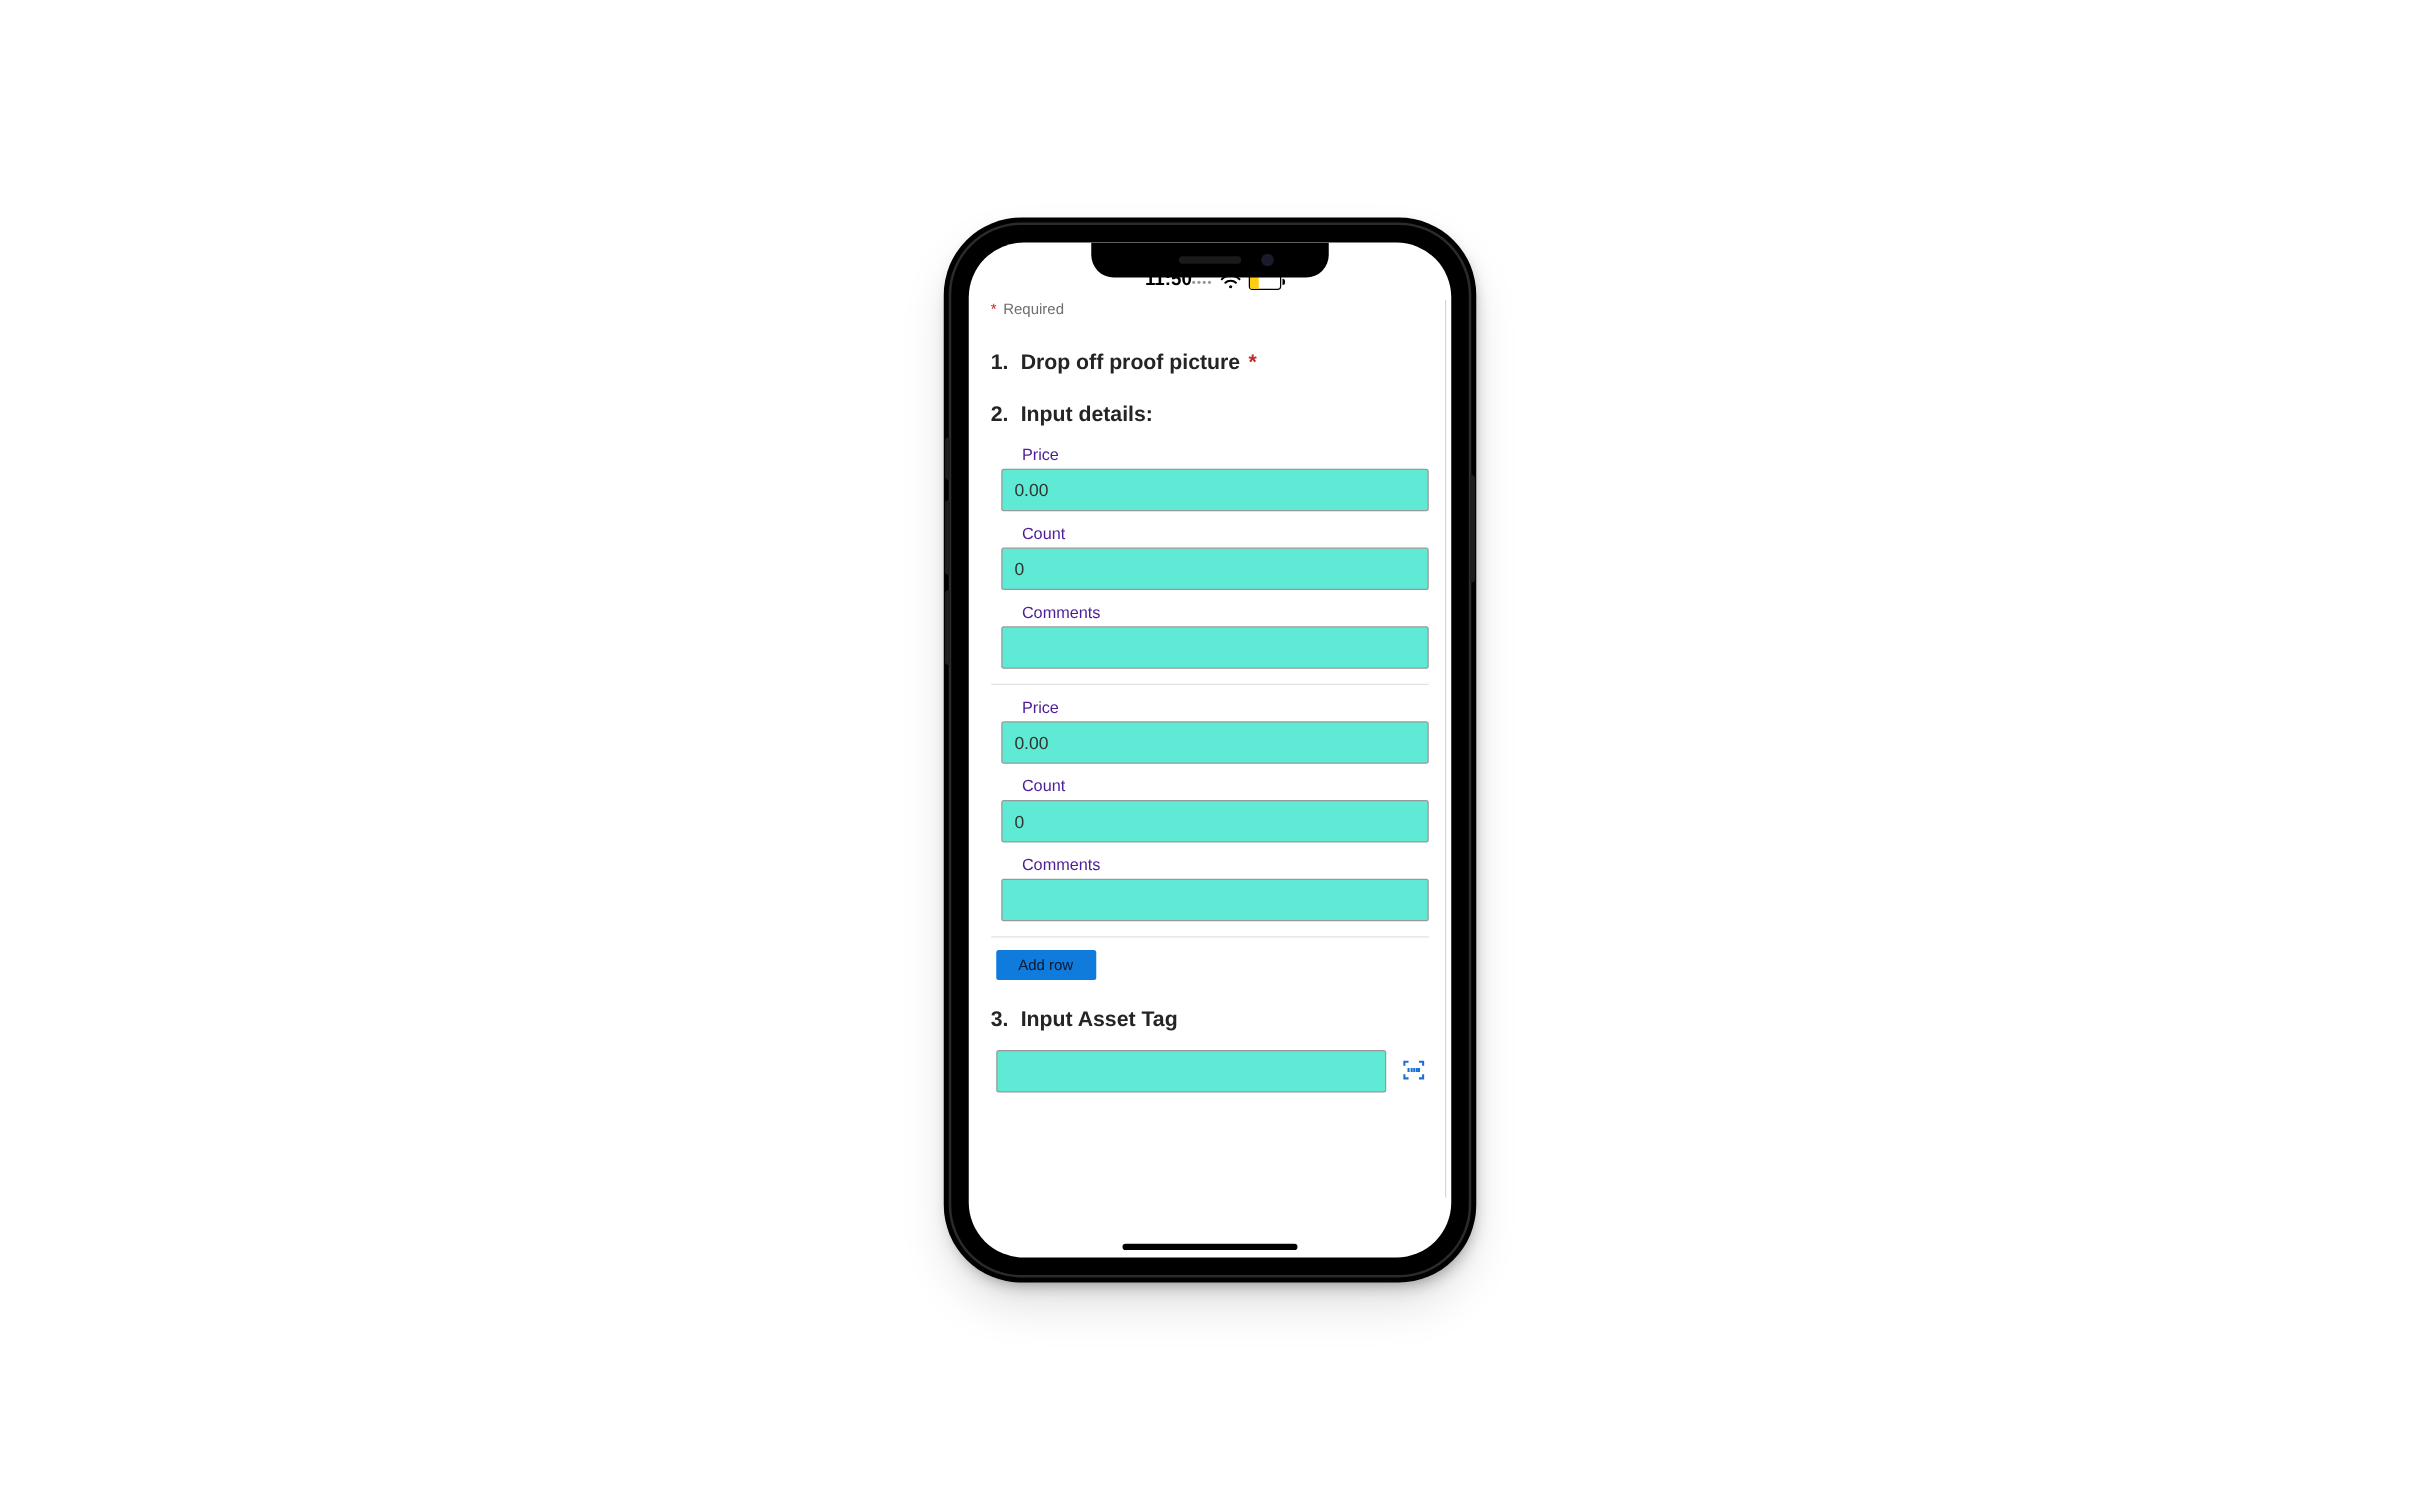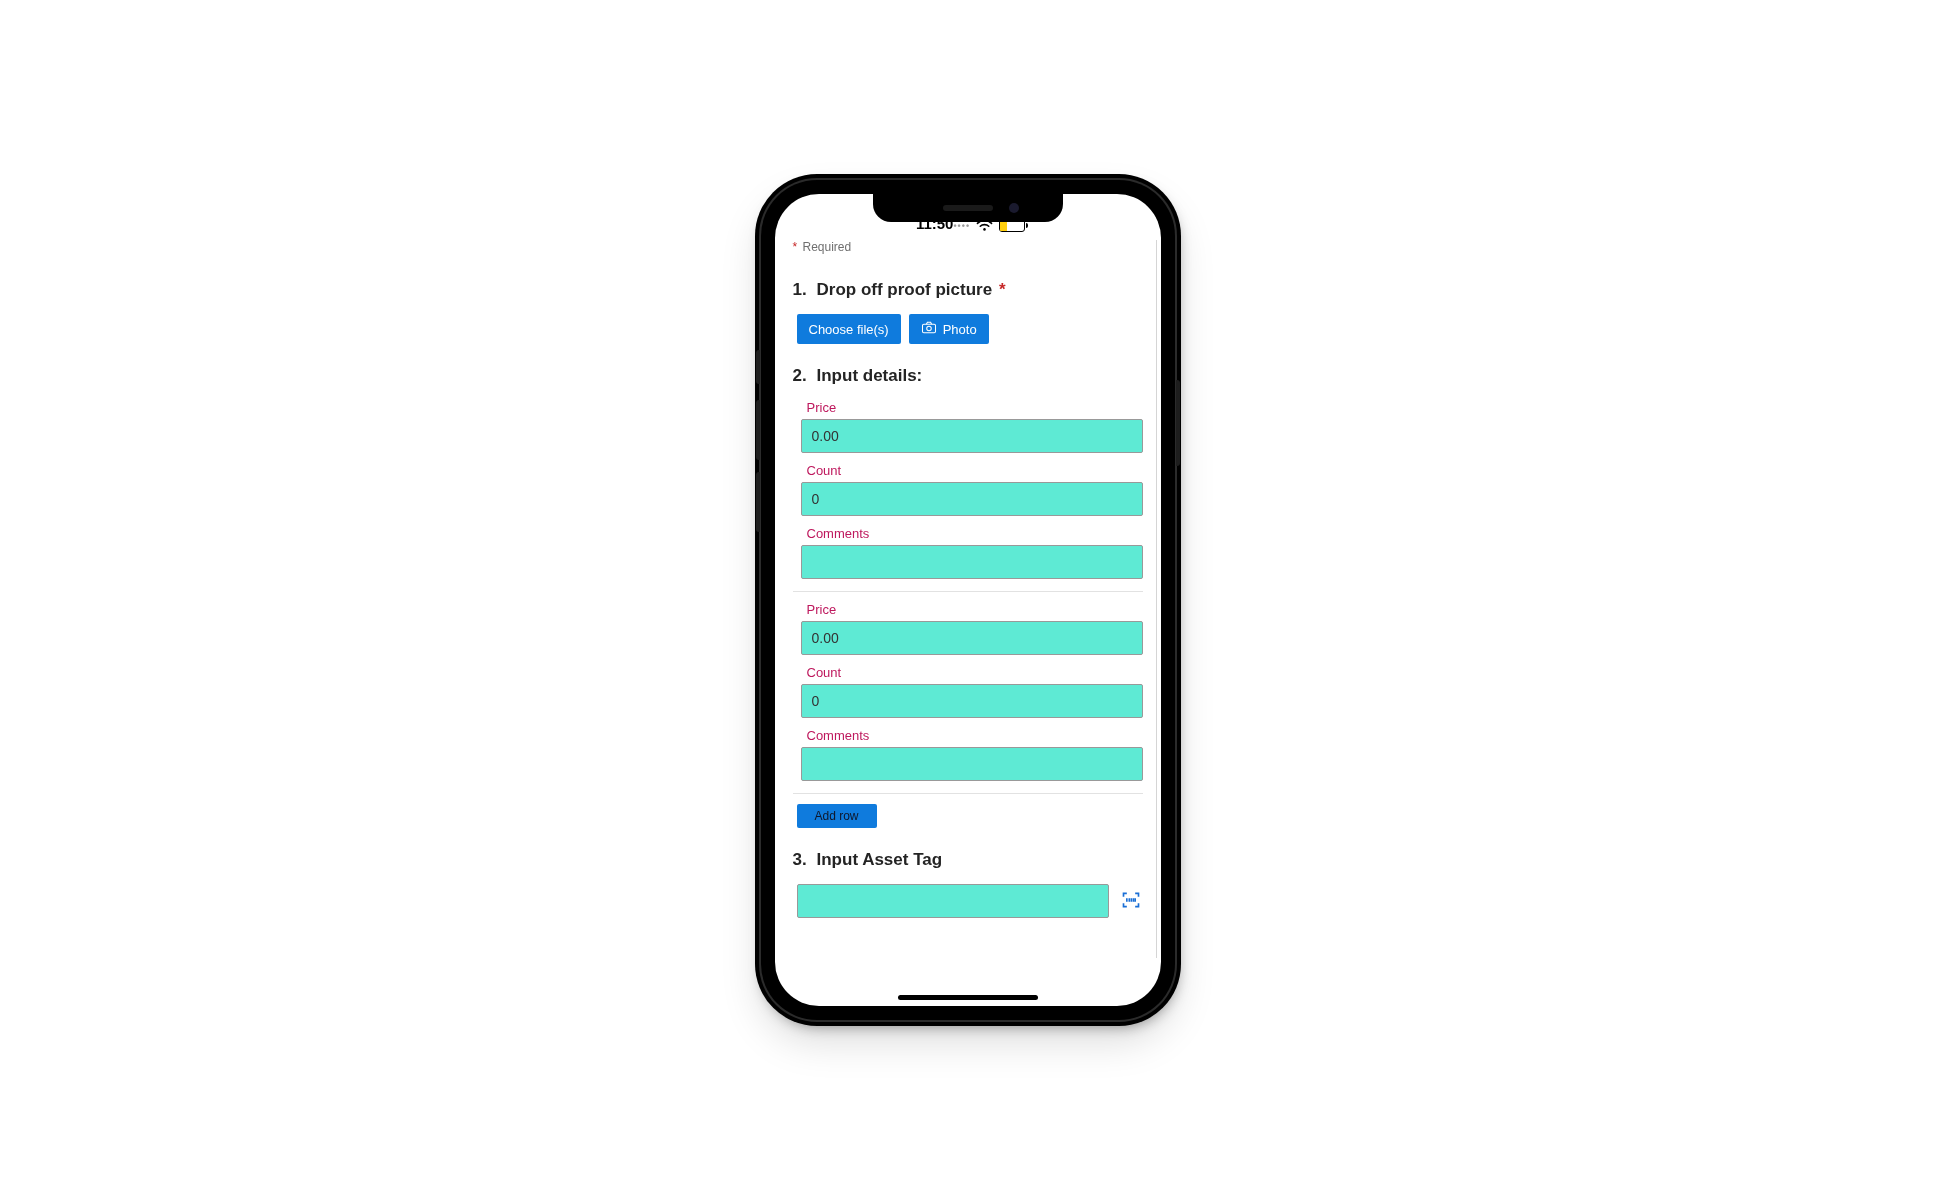--- a/index.html
+++ b/index.html
@@ -196,22 +196,22 @@
   .btn-primary svg{fill:none;stroke:#fff;stroke-width:1.6;}
 
   .field-group{
     padding-left:8px;
     border-bottom:1px solid #e2e2e2;
     padding-bottom:12px;
     margin-bottom:10px;
   }
   .field-label{
     font-size:13px;
-    color:#be185d;
-    margin:10px 0 4px 6px;
+    color:#4c1d95;
+    margin:10px 0 4px 17px;
   }
   .text-input{
     width:100%;
     height:34px;
     border:1px solid #999;
     border-radius:2px;
     padding:0 10px;
     font-size:14px;
     color:#333;
     background:#5eead4;
@@ -292,35 +292,20 @@
         <span>Required</span>
       </div>
 
       <div class="question">
         <div class="q-head">
           <span class="num">1.</span>
           <span>
             <span>Drop off proof picture</span>
             <span class="asterisk">*</span>
           </span>
-        </div>
-        <div class="btn-row">
-          <button class="btn-primary">
-            <span>Choose file(s)</span>
-          </button>
-          <button class="btn-primary">
-            <span>
-              <svg width="16" height="13" viewBox="0 0 24 20">
-                <rect x="2" y="5" width="20" height="13" rx="2"></rect>
-                <circle cx="12" cy="11.5" r="3.5"></circle>
-                <path d="M8 5 L9.5 2 L14.5 2 L16 5"></path>
-              </svg>
-            </span>
-            <span>Photo</span>
-          </button>
         </div>
       </div>
 
       <div class="question">
         <div class="q-head">
           <span class="num">2.</span>
           <span>Input details:</span>
         </div>
 
         

